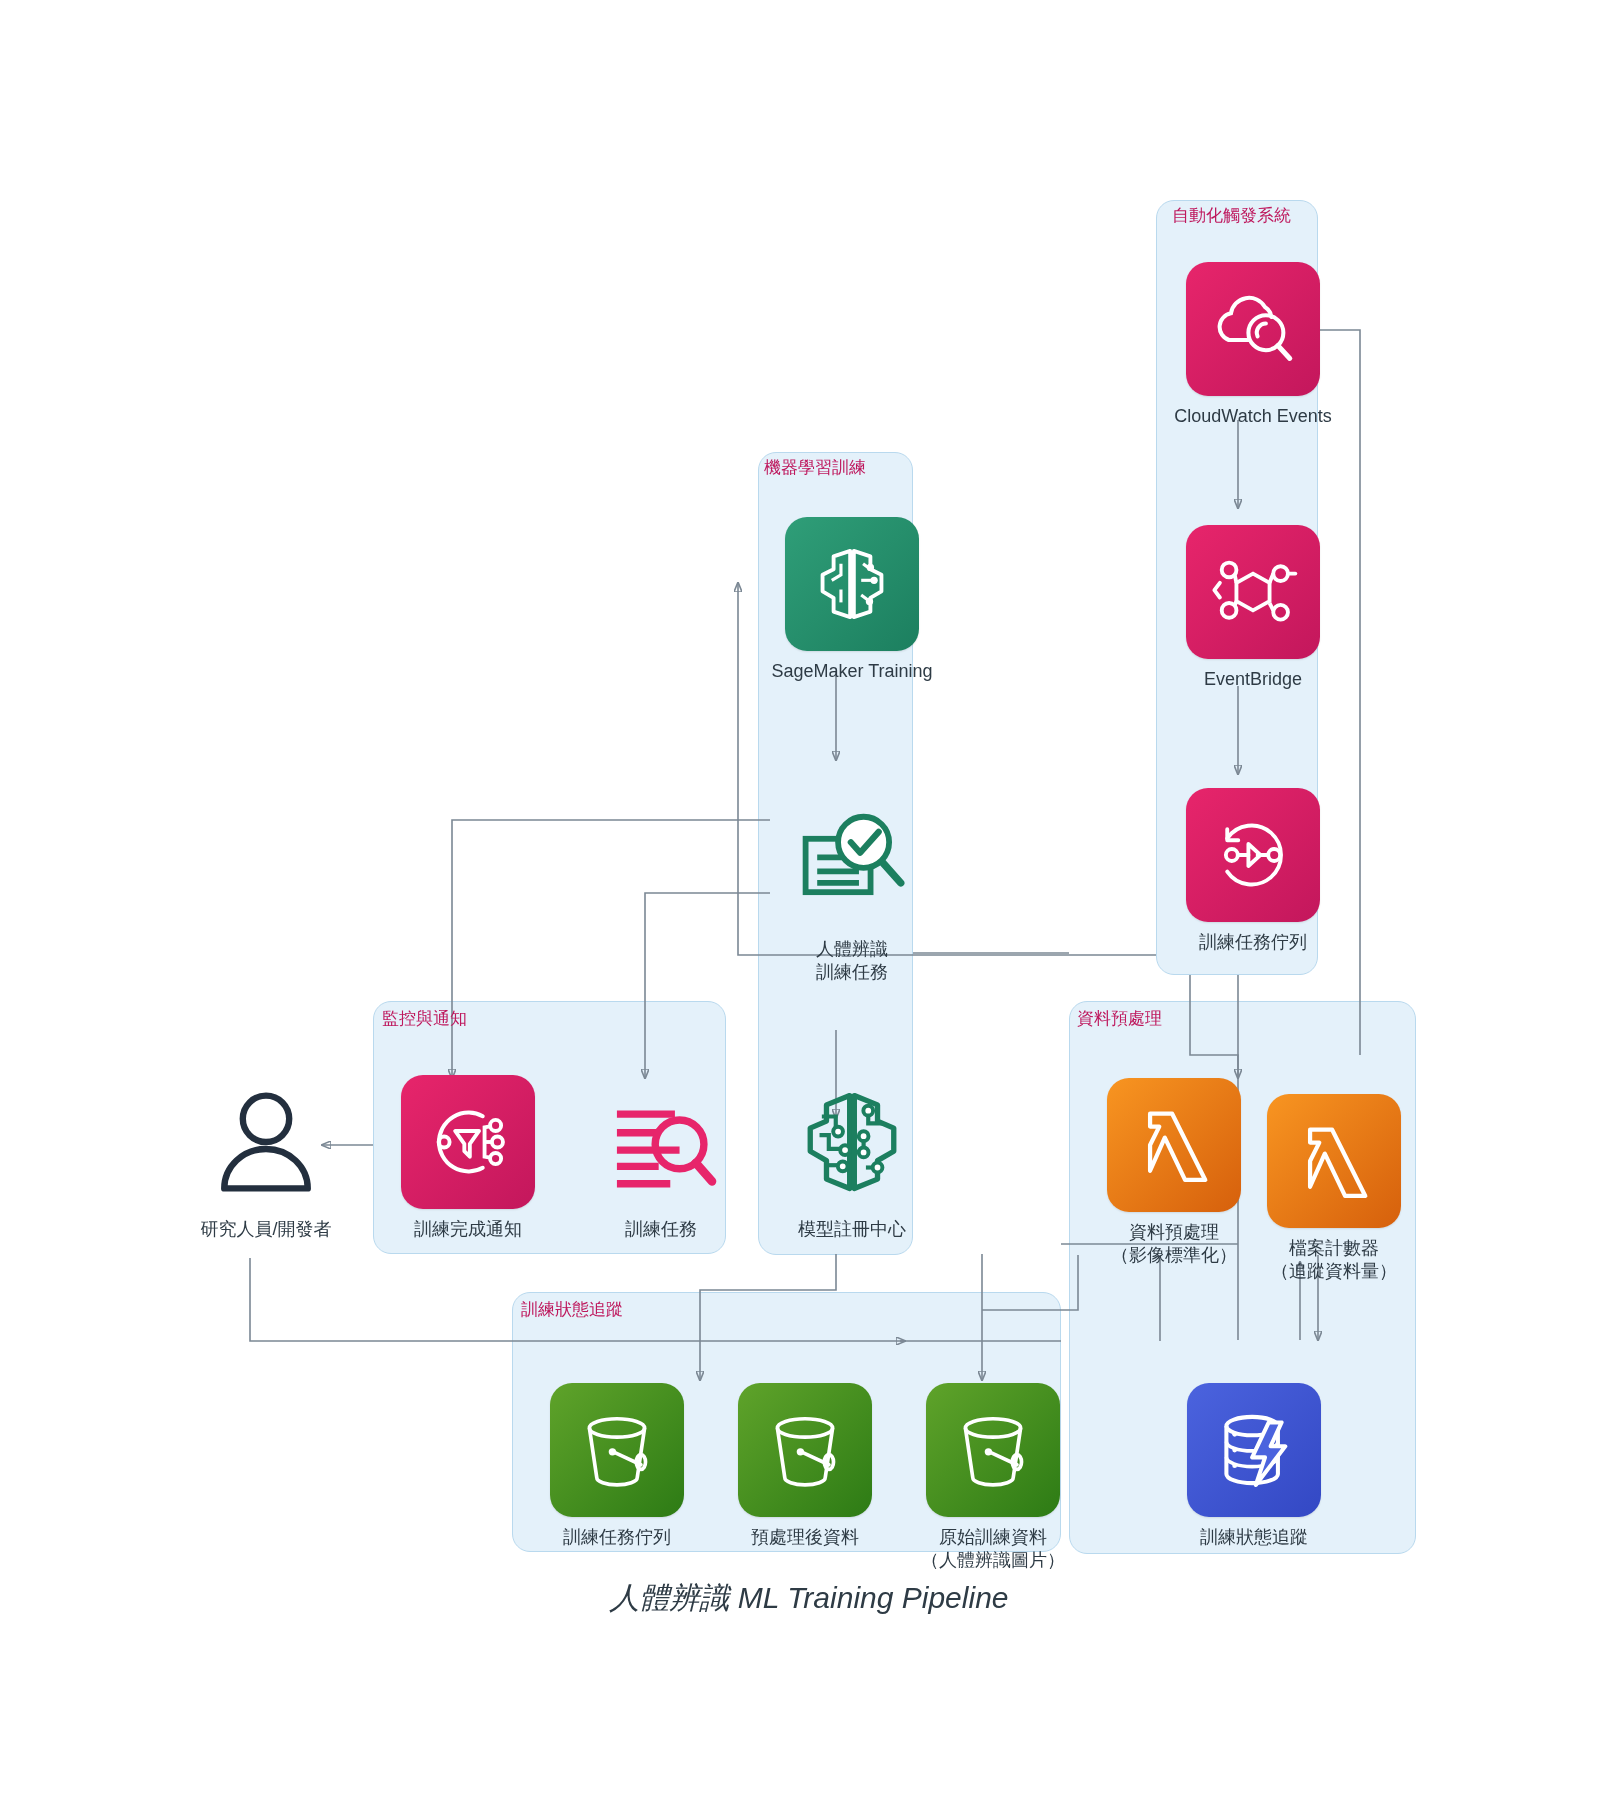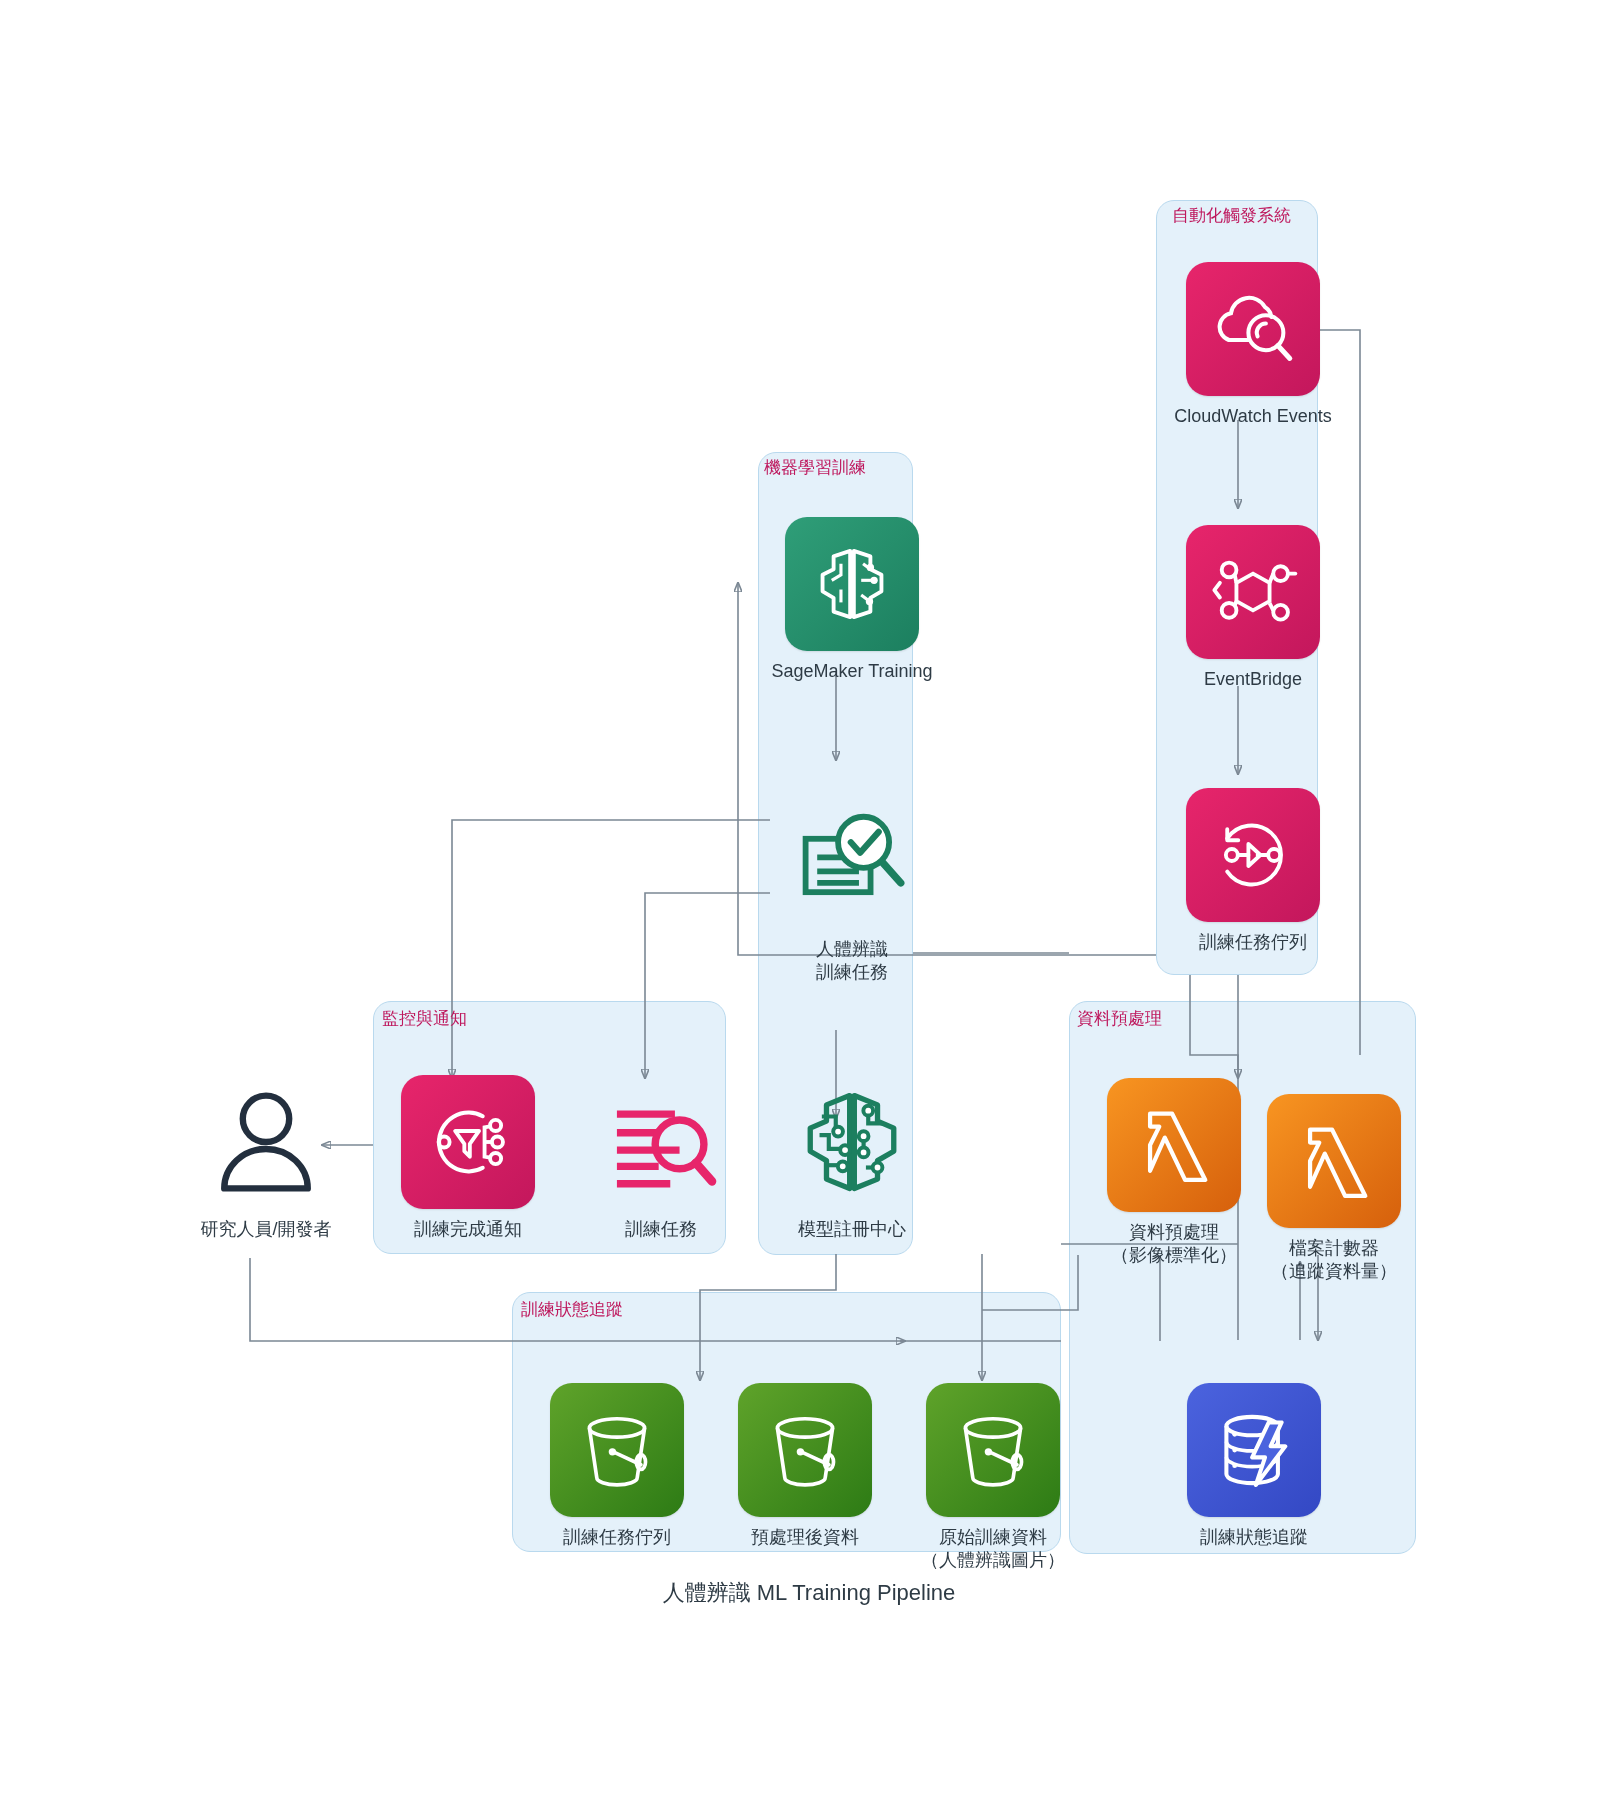--- a/index.html
+++ b/index.html
@@ -69,23 +69,24 @@
     width: 1618px; height: 1805px;
     z-index: 3;
     pointer-events: none;
   }
   #edges path, #edges line { fill: none; stroke: #7b8894; stroke-width: 1.6px; }
   
   #diagram-title {
     position: absolute;
     left: 0; right: 0;
     text-align: center;
-    font-size: 22px;
+    font-size: 30px;
     color: #2e3b45;
     z-index: 7;
+    font-style: italic;
   }
 </style>
 </head>
 <body>
 
 <div id="stage">
 
   <div class="group" style="left:1156px; top:200px; width:162px; height:775px;"></div>
   <div class="group-label" style="left:1172px; top:204px;">自動化觸發系統</div>
 

